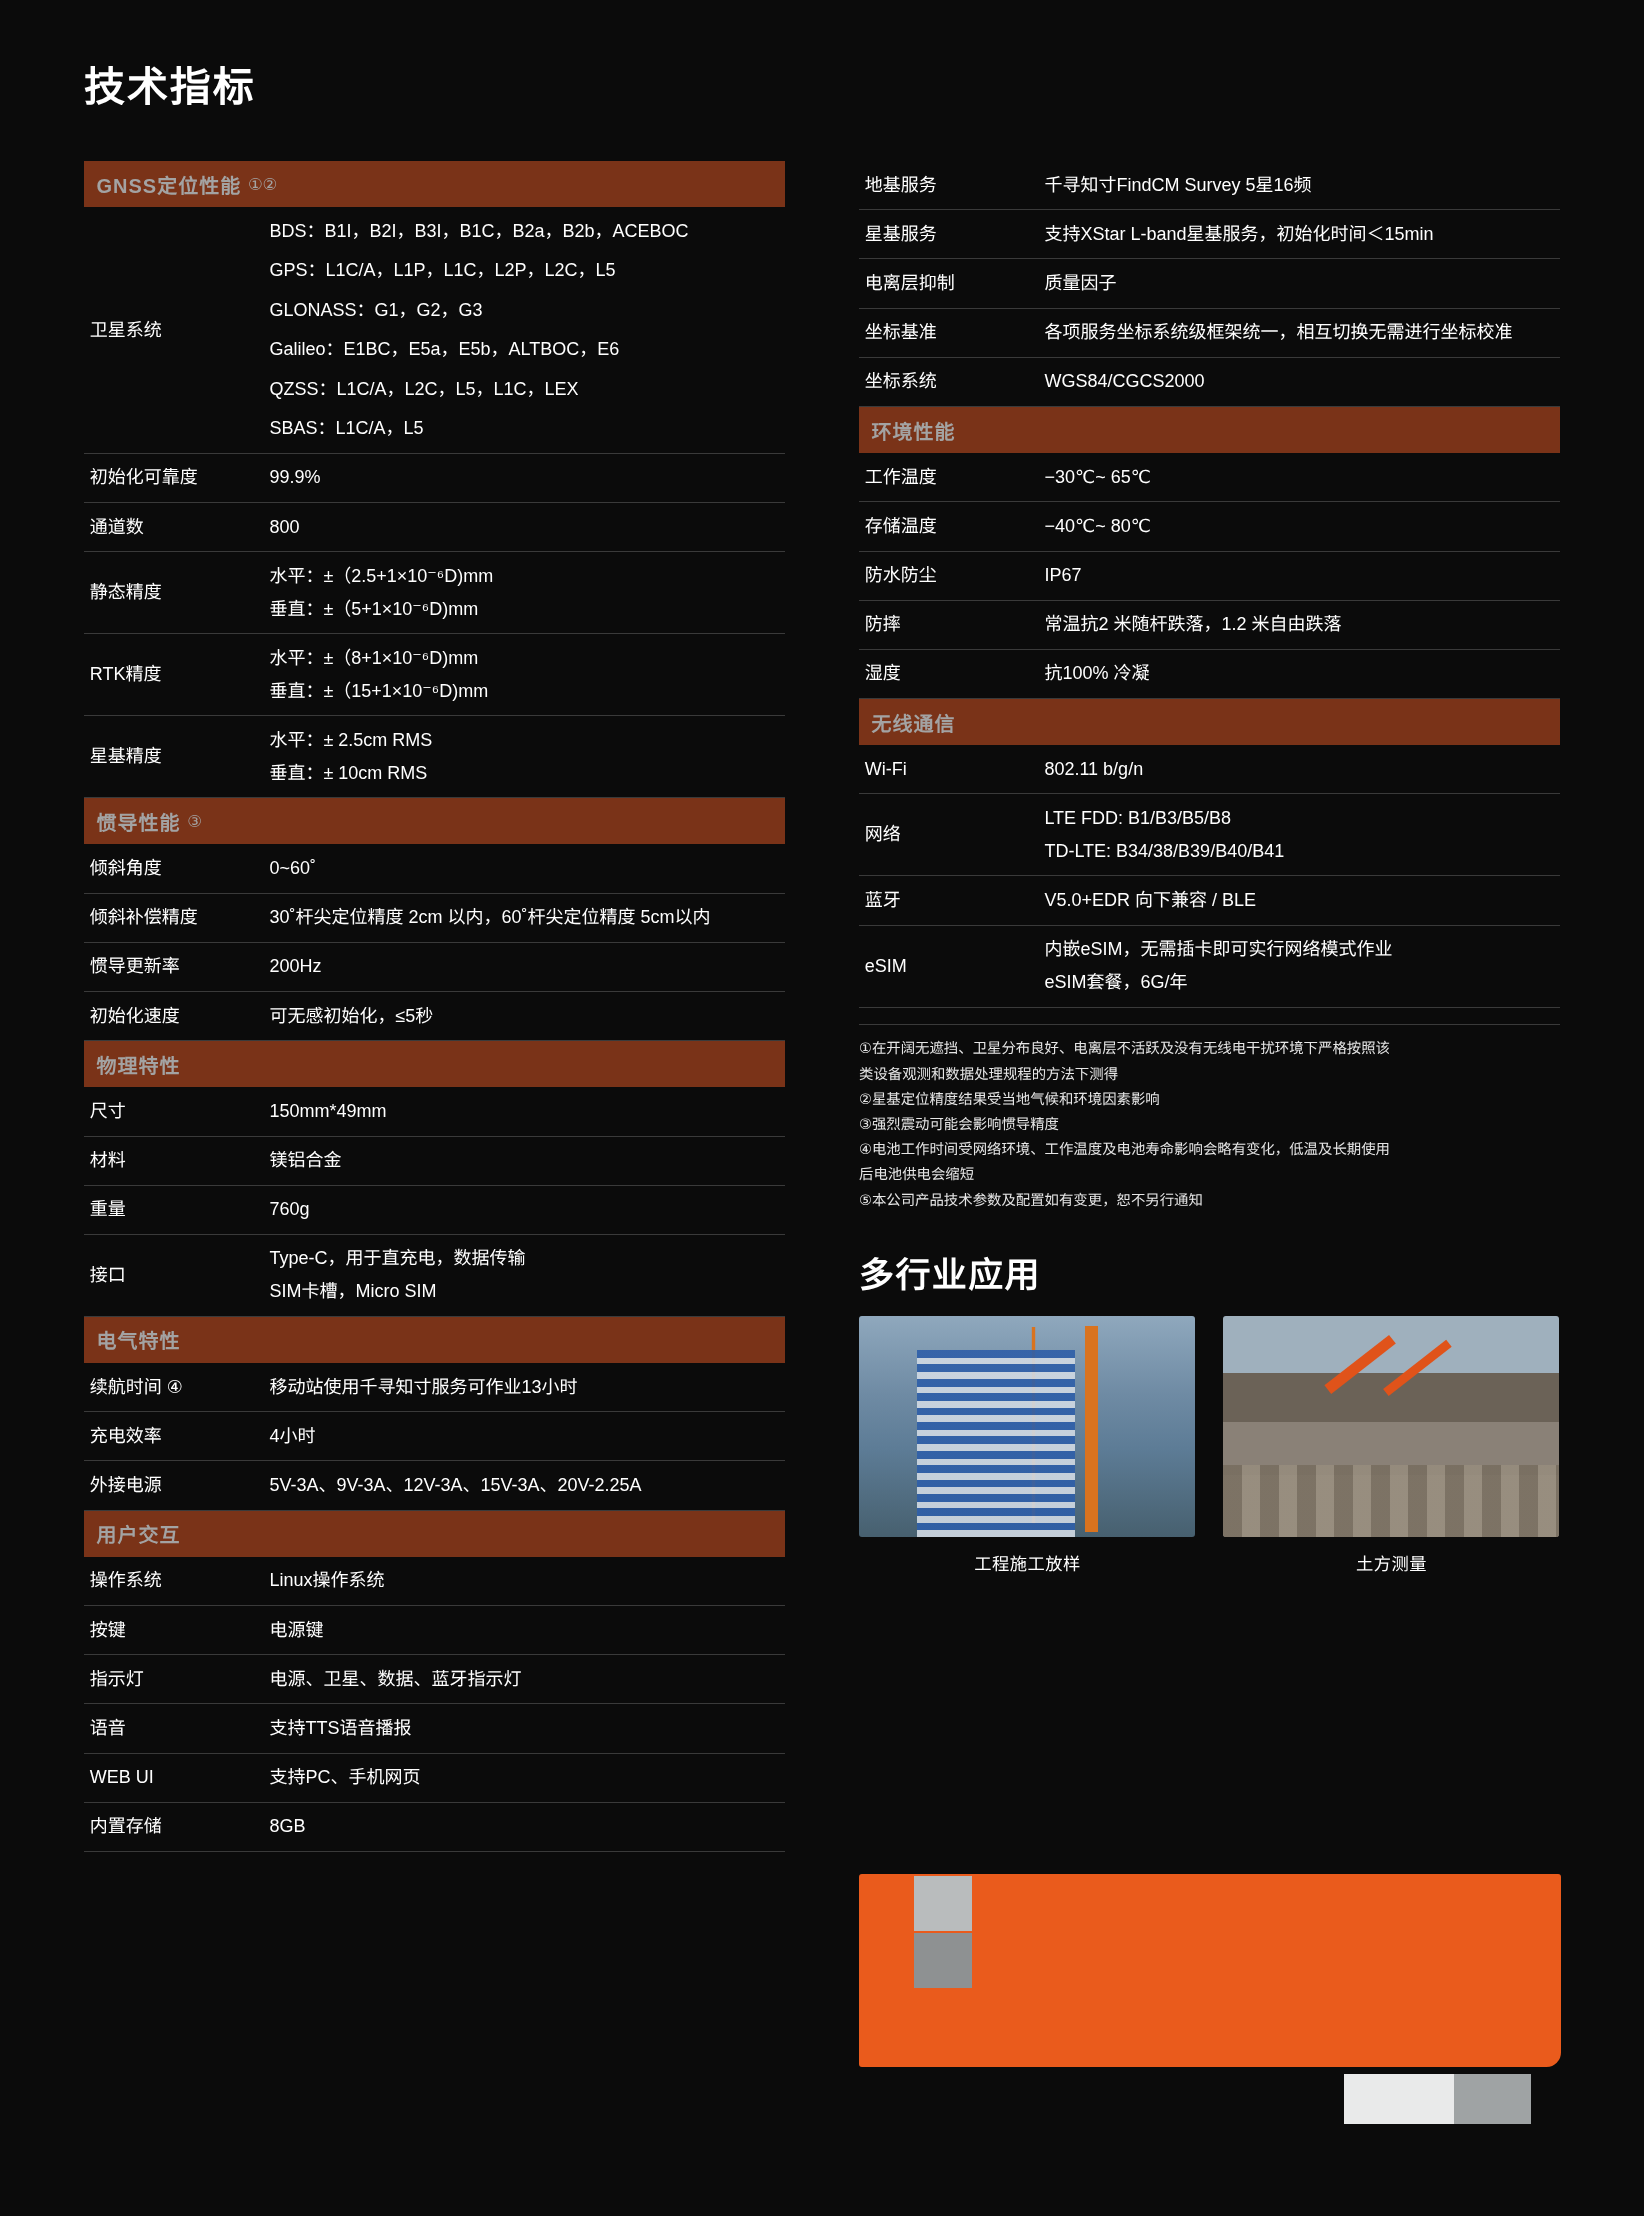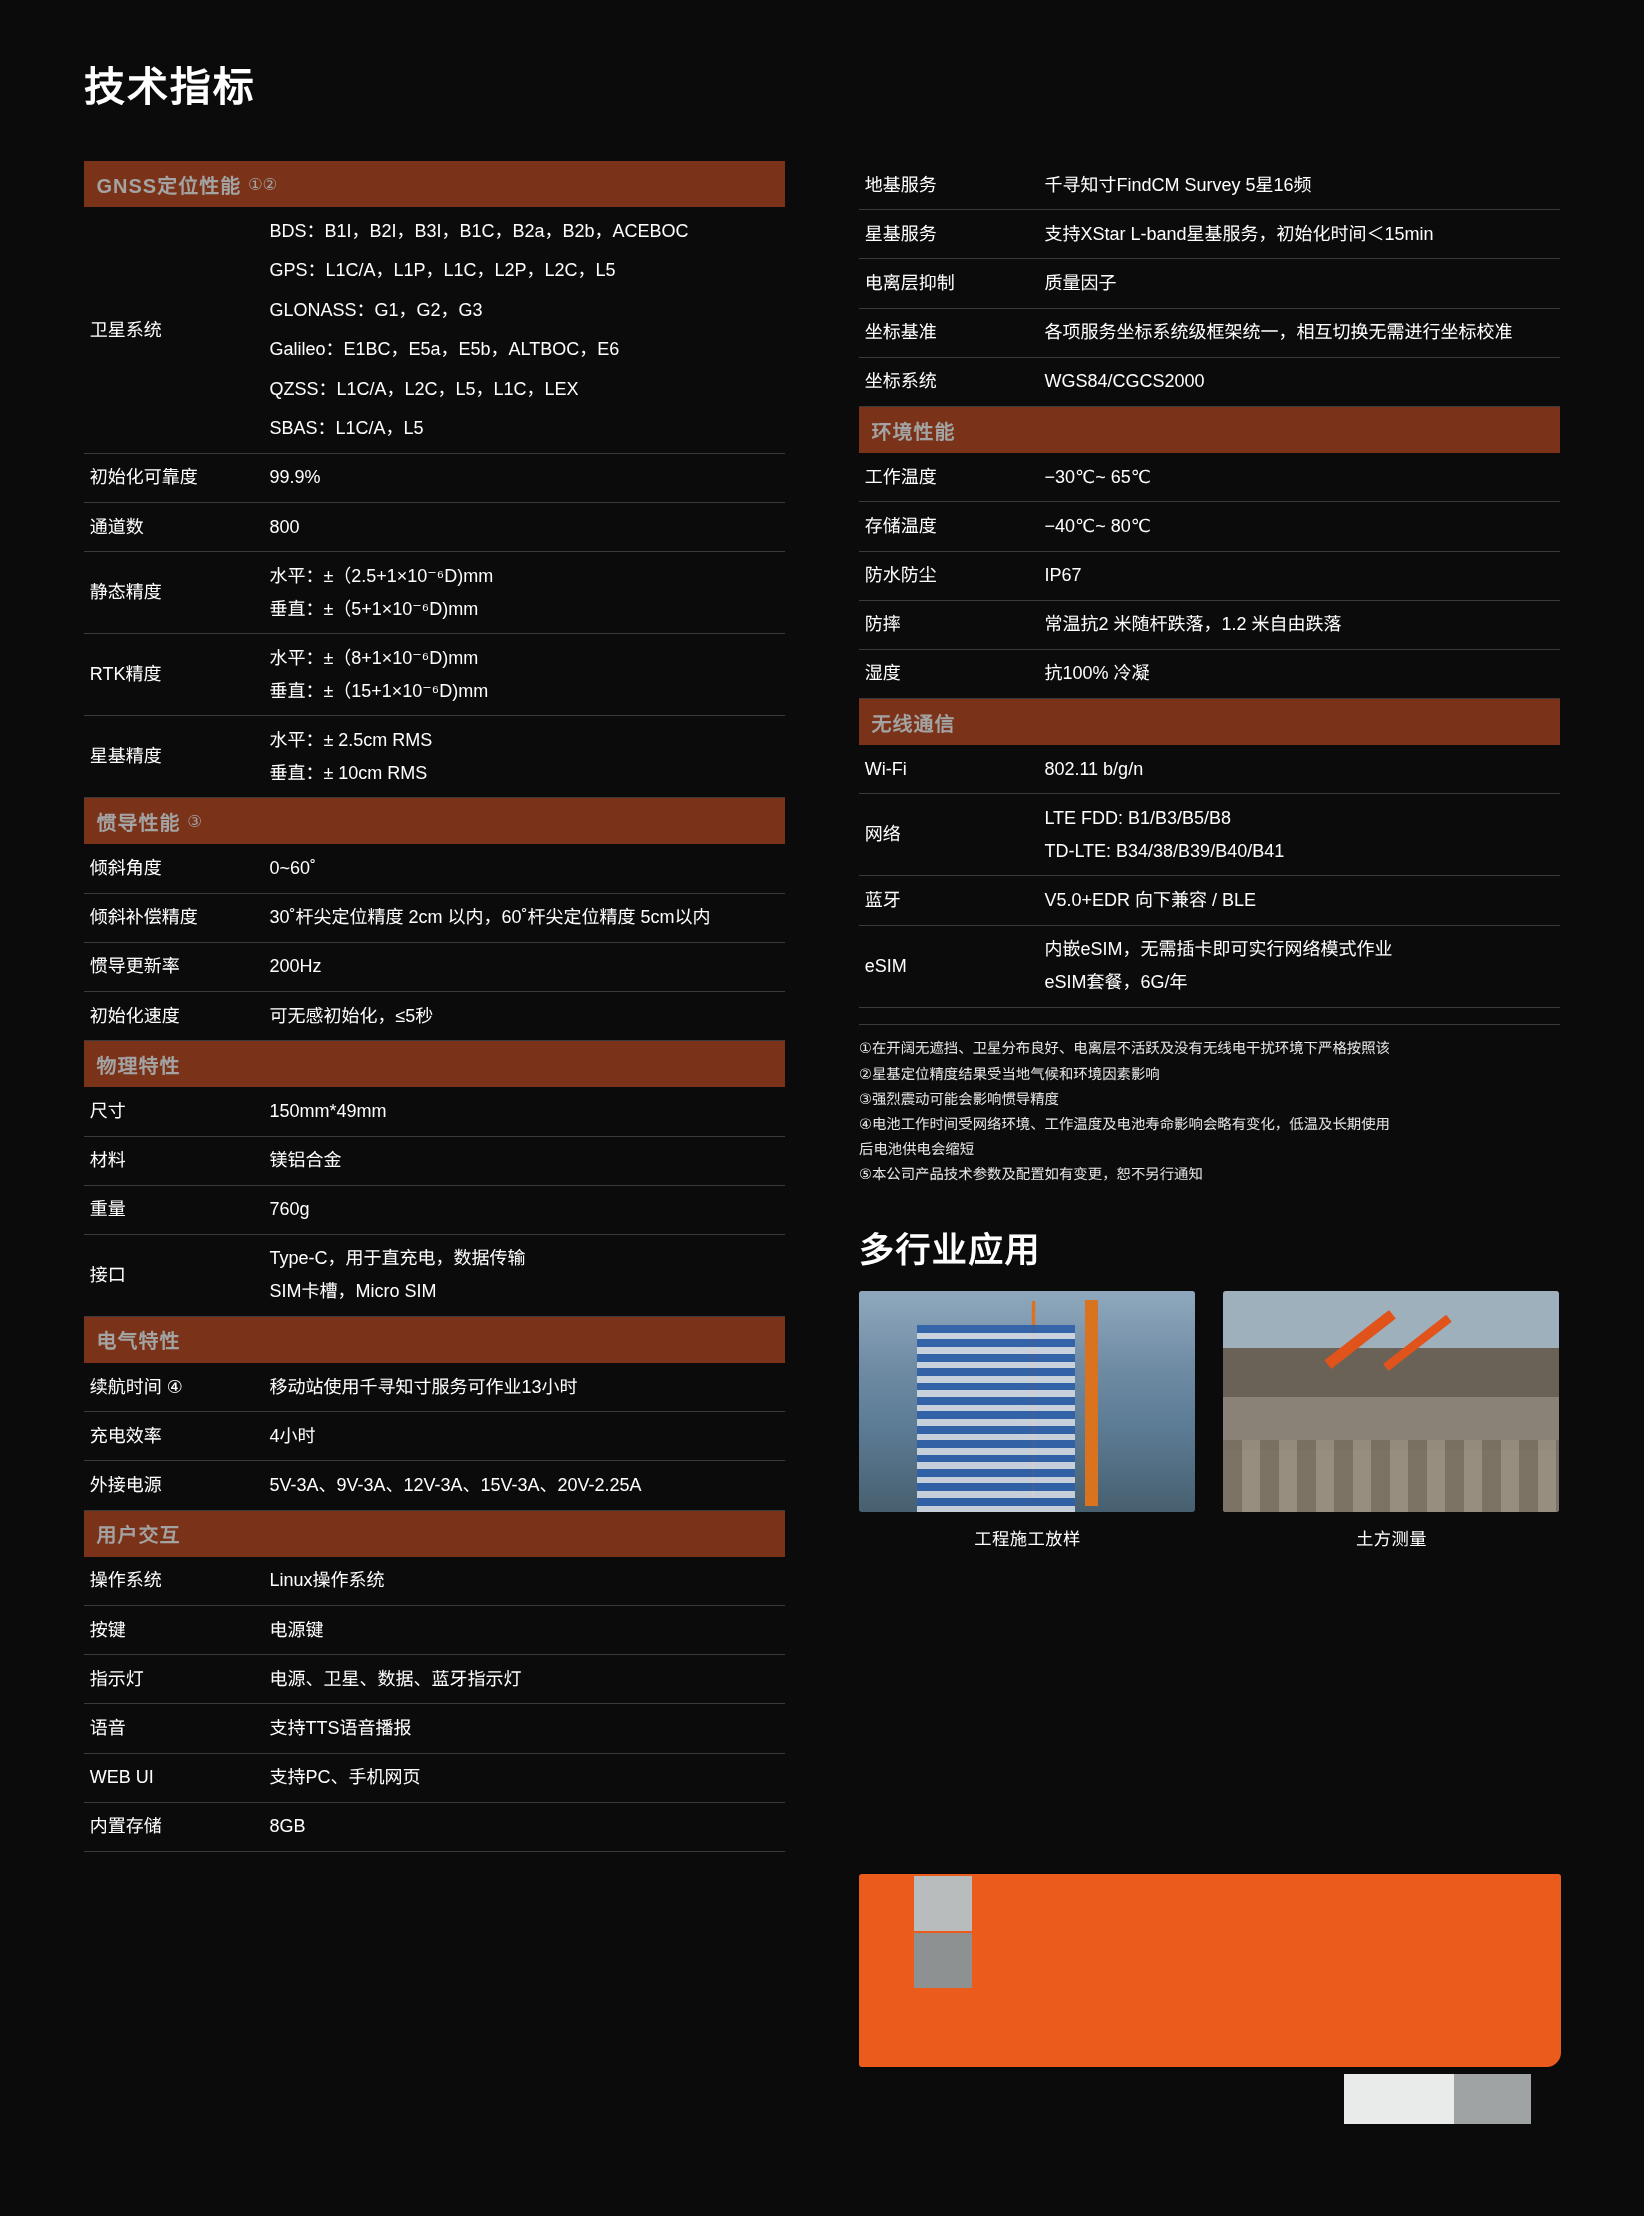--- a/index.html
+++ b/index.html
@@ -415,20 +415,21 @@
               <td class="v">
                 <span class="v-line">内嵌eSIM，无需插卡即可实行网络模式作业</span>
                 <span class="v-line">eSIM套餐，6G/年</span>
               </td>
             </tr>
           </tbody>
         </table>
       </div>
       <div class="notes-block">
         <div>①在开阔无遮挡、卫星分布良好、电离层不活跃及没有无线电干扰环境下严格按照该</div>
+        <div>类设备观测和数据处理规程的方法下测得</div>
         <div>②星基定位精度结果受当地气候和环境因素影响</div>
         <div>③强烈震动可能会影响惯导精度</div>
         <div>④电池工作时间受网络环境、工作温度及电池寿命影响会略有变化，低温及长期使用</div>
         <div>后电池供电会缩短</div>
         <div>⑤本公司产品技术参数及配置如有变更，恕不另行通知</div>
       </div>
       <div class="title-apps">多行业应用</div>
       <div class="app-row">
         <div class="app-card">
           <div class="app-img img-a"></div>

